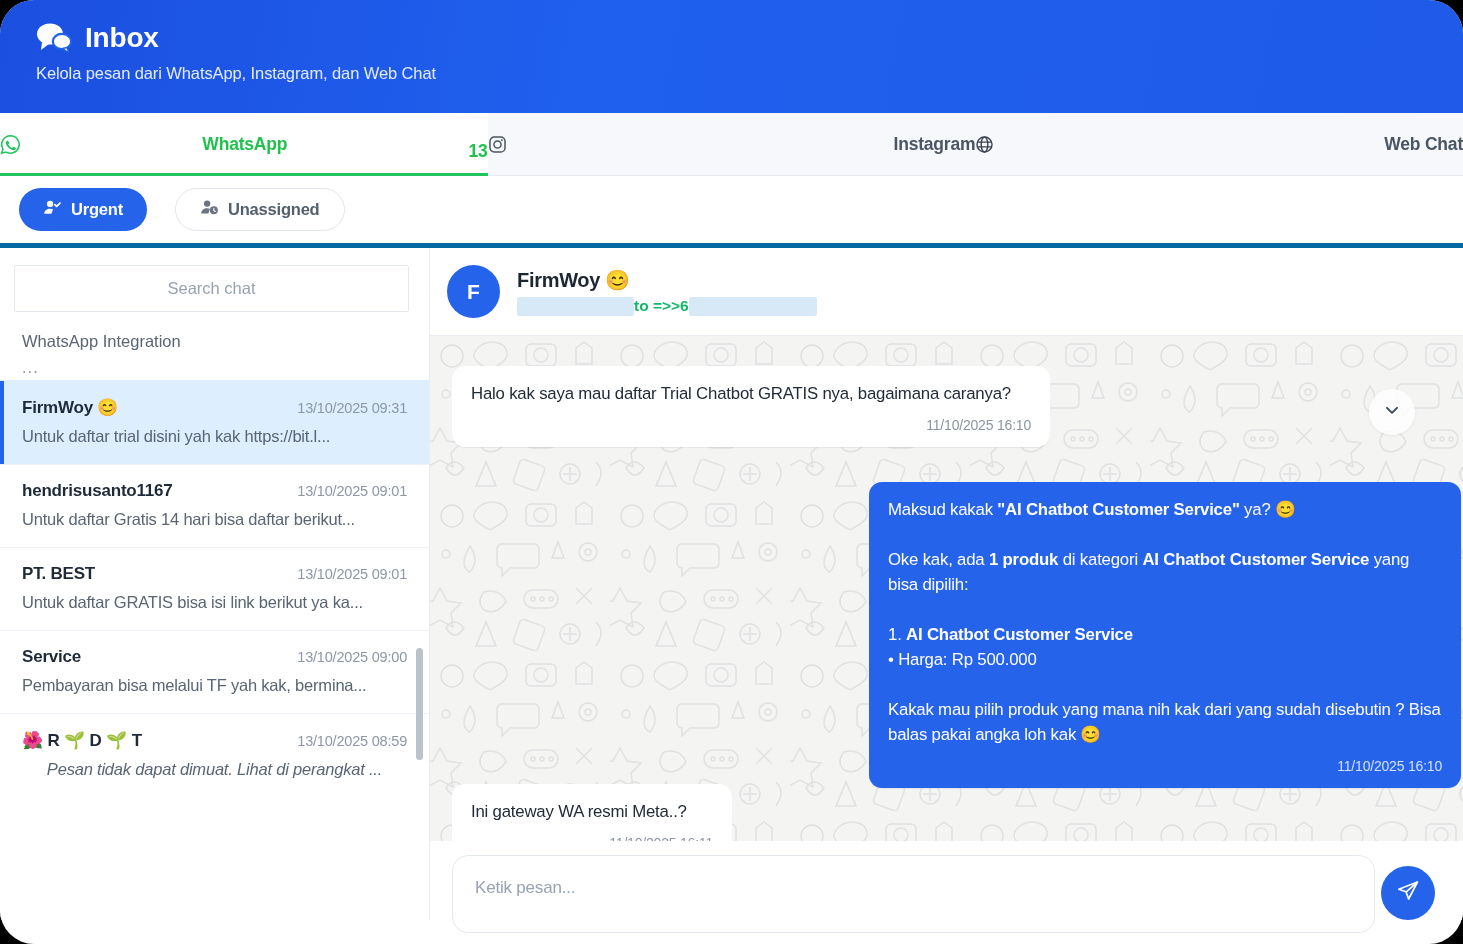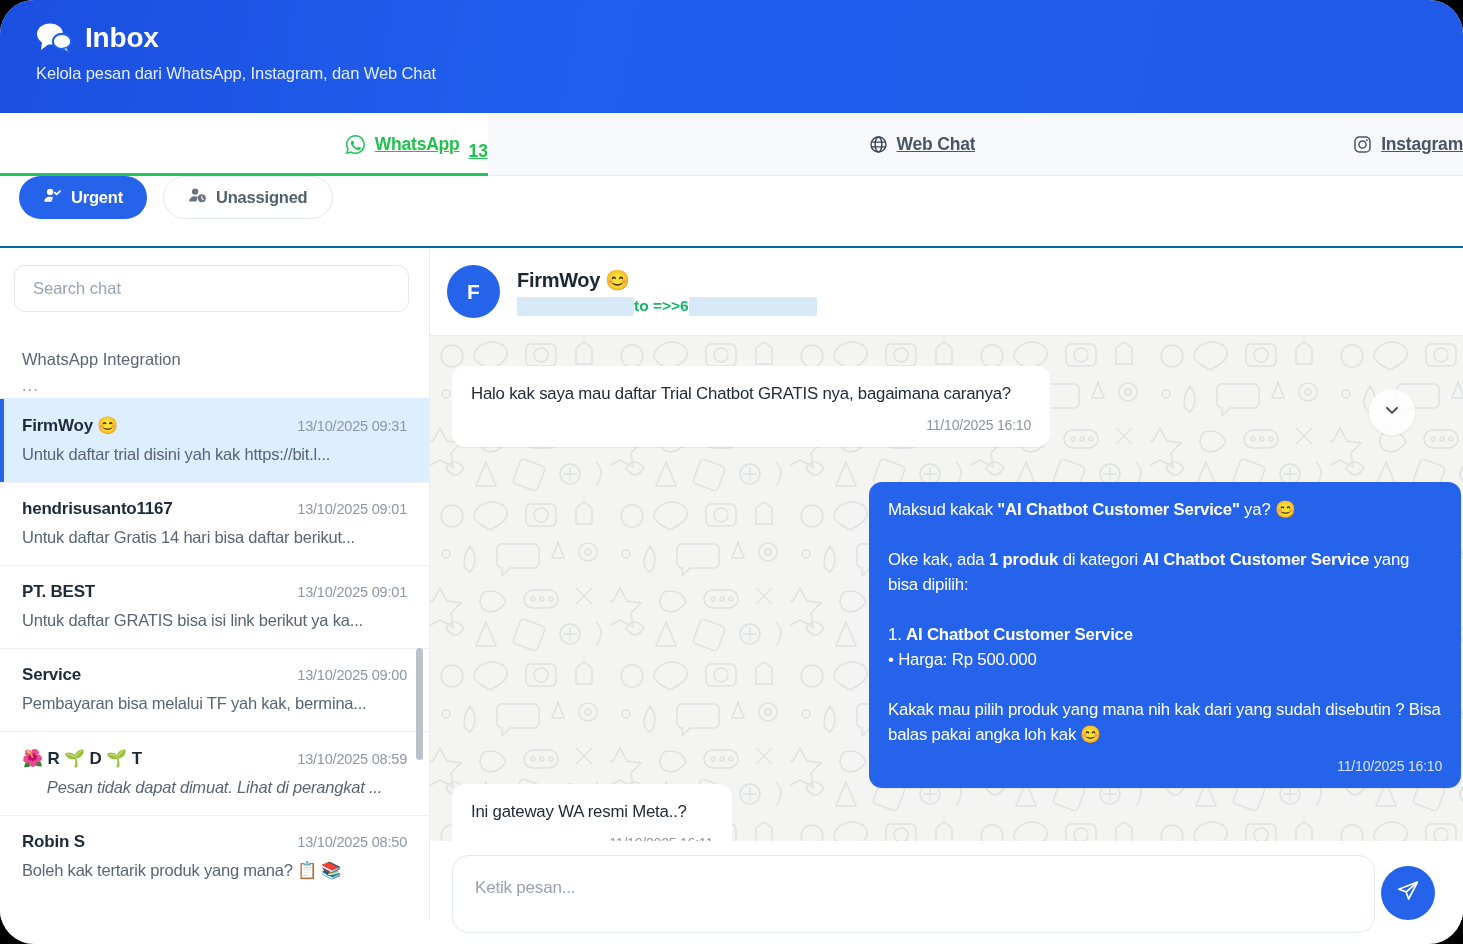--- a/index.html
+++ b/index.html
@@ -43,53 +43,53 @@
   .tabs {
     display: flex;
     height: 63px;
     background: #f6f8fb;
     border-bottom: 1px solid #e8ecf2;
   }
   .tab {
     flex: 1;
     display: flex;
     align-items: center;
-    justify-content: flex-end;
+    justify-content: space-between;
     gap: 9px;
     font-size: 17.5px;
     font-weight: bold;
     color: #4b5563;
     background: #f6f8fb;
     position: relative;
     cursor: pointer;
     letter-spacing: -0.2px;
-    text-decoration: underline;
   }
   .tab.active {
     background: #ffffff;
     color: #1fc24c;
   }
   .tab.active::after {
     content: "";
     position: absolute;
     left: 0; right: 0; bottom: -1px;
     height: 3px;
     background: #22c55e;
   }
   .tab .count { font-weight: bold; margin-top: 14px; }
   .tab .tico { display: flex; align-items: center; }
 
   
   .filterbar {
     height: 72px;
     display: flex;
-    gap: 16px;
+    align-items: center;
+    gap: 28px;
     padding-left: 19px;
     background: #fff;
-    border-bottom: 2px solid #0369a1;
+    border-bottom: 5px solid #0369a1;
   }
   .chip {
     height: 43px;
     border-radius: 22px;
     display: flex; align-items: center; gap: 9px;
     padding: 0 24px;
     font-size: 16.5px;
     font-weight: bold;
     cursor: pointer;
     letter-spacing: -0.2px;
@@ -106,34 +106,34 @@
     border-right: 1px solid #e9edf3;
     background: #fff;
     display: flex; flex-direction: column;
     position: relative;
   }
   .search-wrap { padding: 17px 20px 14px 14px; }
   .search-input {
     width: 100%;
     height: 47px;
     border: 1px solid #e4e8ef;
-    border-radius: 11px;
+    border-radius: 2px;
     padding: 0 18px;
     font-size: 16.5px;
     font-family: "Liberation Sans", sans-serif;
     color: #2b3440;
     outline: none;
     background: #fff;
+    text-align: center;
   }
   .search-input::placeholder { color: #98a2b3; }
   .chatlist {
     flex: 1;
     overflow: hidden;
     position: relative;
-    margin-top: 18px;
   }
   .chat-partial {
     padding: 0 22px;
     color: #5b6573;
     font-size: 16.5px;
     line-height: 26px;
   }
   .chat-partial .p1 { padding-top: 2px; }
   .chat-partial .p2 { letter-spacing: 1px; color: #8a94a2; }
   .chat-row {
@@ -329,37 +329,37 @@
         <svg width="21" height="21" viewBox="0 0 24 24" fill="none" stroke="#22c55e" stroke-width="1.8">
           <path d="M12 2a10 10 0 0 0-8.6 15.1L2 22l5-1.3A10 10 0 1 0 12 2z"></path>
           <path d="M8.6 7.6c-.3 0-.6.1-.9.4-.3.3-1 1-1 2.4s1 2.8 1.2 3c.1.2 2 3.1 4.9 4.3 2.4 1 2.9.8 3.4.7.5 0 1.6-.6 1.8-1.3.2-.6.2-1.2.1-1.3l-.8-.4-1.7-.8c-.2-.1-.4-.1-.6.1l-.8 1c-.1.2-.3.2-.5.1-.3-.1-1.3-.5-2.4-1.5-.9-.8-1.5-1.8-1.7-2.1-.1-.2 0-.4.1-.5l.5-.6c.2-.2.2-.3.3-.5 0-.2 0-.4-.1-.5l-.8-1.8c-.2-.5-.4-.5-.6-.5z" fill="#22c55e" stroke="none"></path>
         </svg>
       </span>
       <span>WhatsApp</span>
       <span class="count">13</span>
     </div>
     <div class="tab">
       <span class="tico">
+        <svg width="19" height="19" viewBox="0 0 24 24" fill="none" stroke="#4b5563" stroke-width="1.9">
+          <rect x="2.5" y="2.5" width="19" height="19" rx="5.5"></rect>
+          <circle cx="12" cy="12" r="4.5"></circle>
+          <circle cx="17.5" cy="6.5" r="1.2" fill="#4b5563" stroke="none"></circle>
+        </svg>
+      </span>
+      <span>Instagram</span>
+    </div>
+    <div class="tab">
+      <span class="tico">
         <svg width="19" height="19" viewBox="0 0 24 24" fill="none" stroke="#3b4553" stroke-width="1.8">
           <circle cx="12" cy="12" r="9.5"></circle>
           <ellipse cx="12" cy="12" rx="4.2" ry="9.5"></ellipse>
           <path d="M2.8 9h18.4M2.8 15h18.4"></path>
         </svg>
       </span>
       <span>Web Chat</span>
-    </div>
-    <div class="tab">
-      <span class="tico">
-        <svg width="19" height="19" viewBox="0 0 24 24" fill="none" stroke="#4b5563" stroke-width="1.9">
-          <rect x="2.5" y="2.5" width="19" height="19" rx="5.5"></rect>
-          <circle cx="12" cy="12" r="4.5"></circle>
-          <circle cx="17.5" cy="6.5" r="1.2" fill="#4b5563" stroke="none"></circle>
-        </svg>
-      </span>
-      <span>Instagram</span>
     </div>
   </div>
 
   <div class="filterbar">
     <div class="chip primary">
       <span>
         <svg width="19" height="19" viewBox="0 0 24 24" fill="#ffffff">
           <circle cx="9" cy="7.5" r="4"></circle>
           <path d="M1.5 20c0-4 3.4-6.5 7.5-6.5 1.4 0 2.7.3 3.8.8L10.5 20z"></path>
           <path d="M15 8.5l2.2 2.2 4.3-4.3" fill="none" stroke="#ffffff" stroke-width="2.2" stroke-linecap="round" stroke-linejoin="round"></path>
@@ -426,27 +426,20 @@
         </div>
 
         <div class="chat-row">
           <div class="chat-top">
             <span class="chat-name">🌺 R 🌱 D 🌱 T</span>
             <span class="chat-time">13/10/2025 08:59</span>
           </div>
           <div class="chat-prev italic">Pesan tidak dapat dimuat. Lihat di perangkat ...</div>
         </div>
 
-        <div class="chat-row">
-          <div class="chat-top">
-            <span class="chat-name">Robin S</span>
-            <span class="chat-time">13/10/2025 08:50</span>
-          </div>
-          <div class="chat-prev">Boleh kak tertarik produk yang mana? 📋 📚</div>
-        </div>
       </div>
 
       <div class="sb-thumb"></div>
     </div>
 
     <div class="chatpanel">
 
       <div class="chat-header">
         <div class="avatar">F</div>
         <div>

